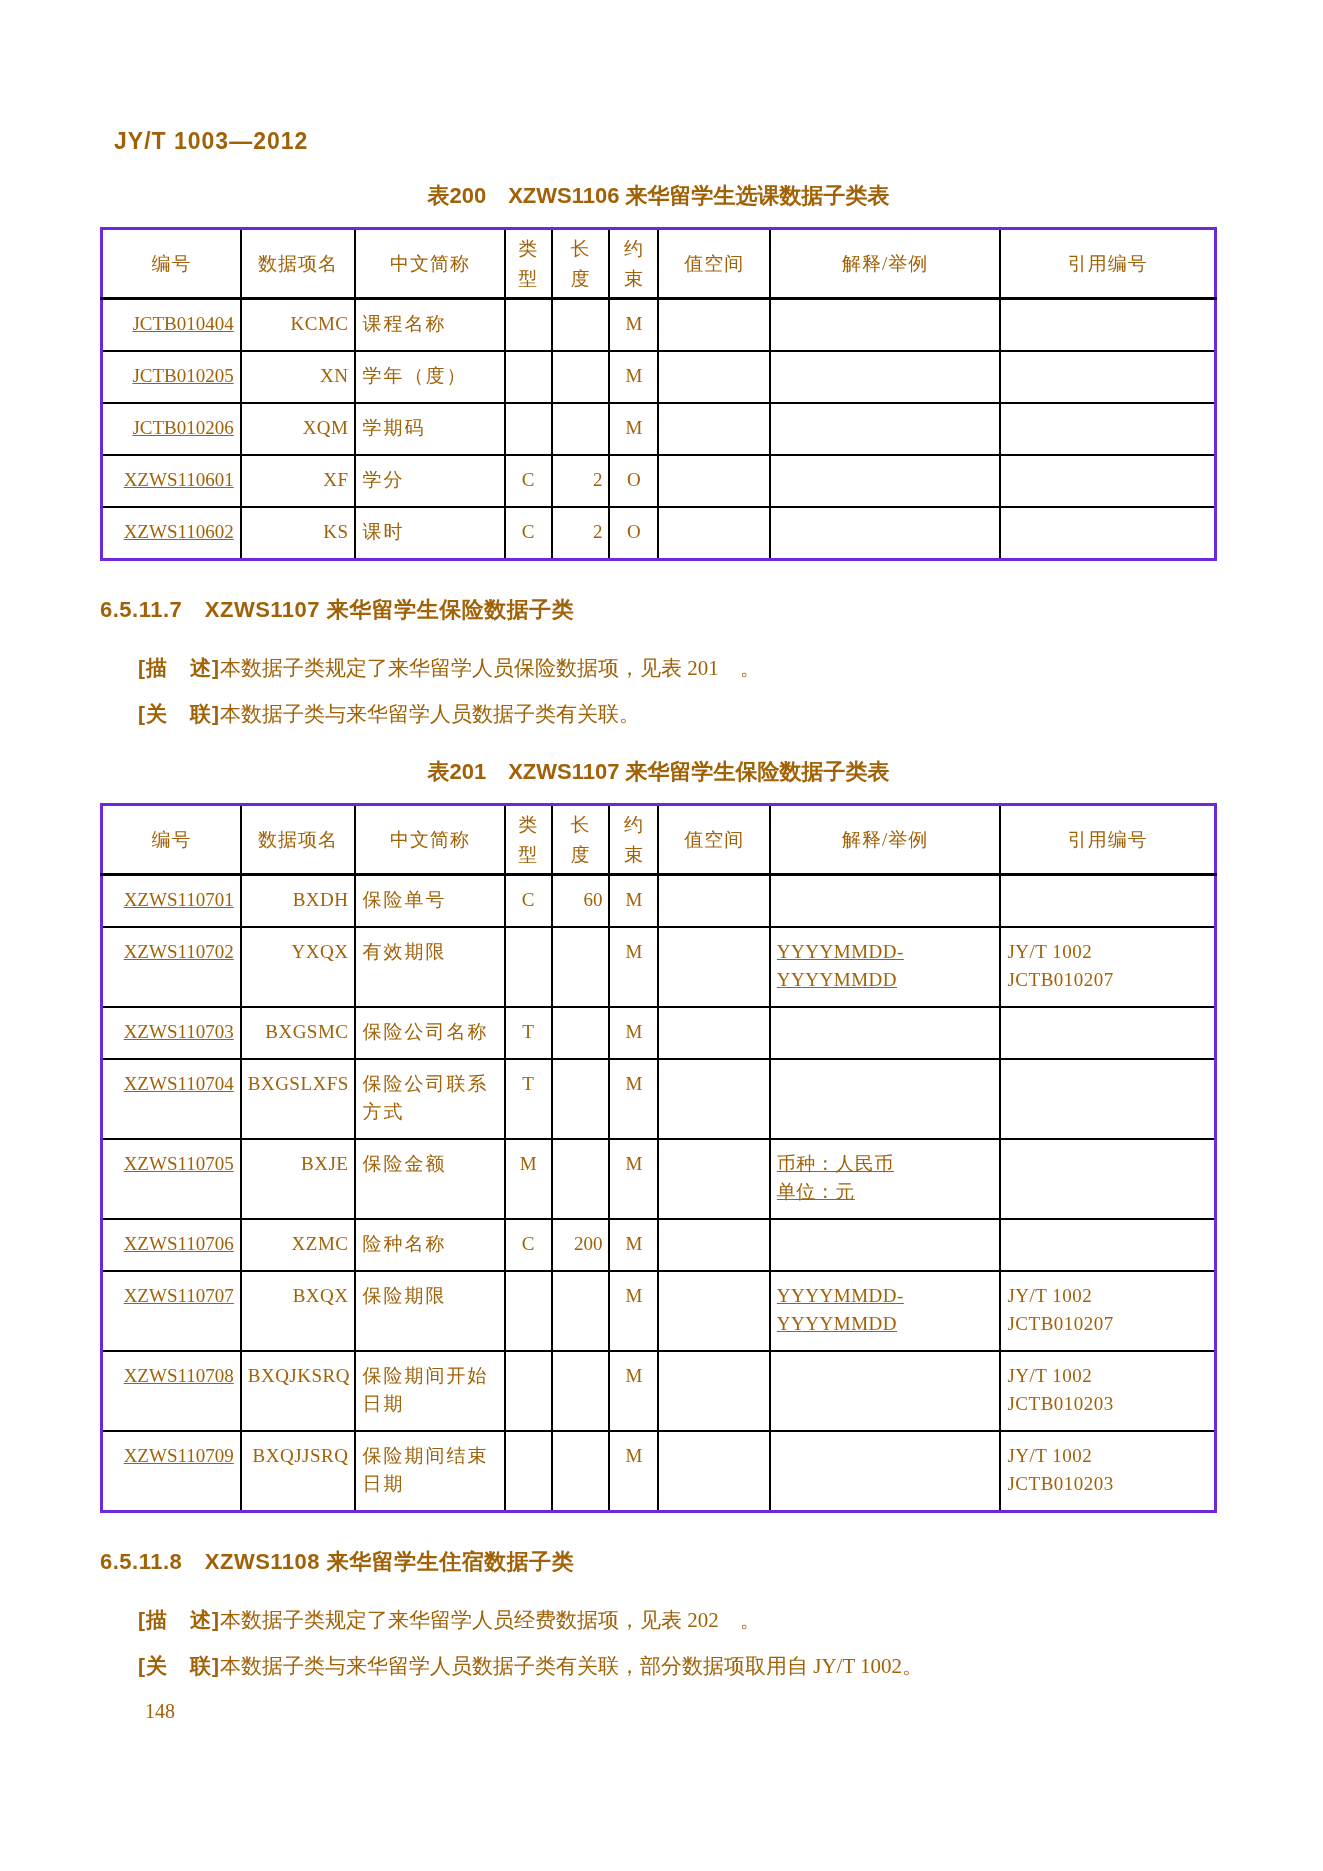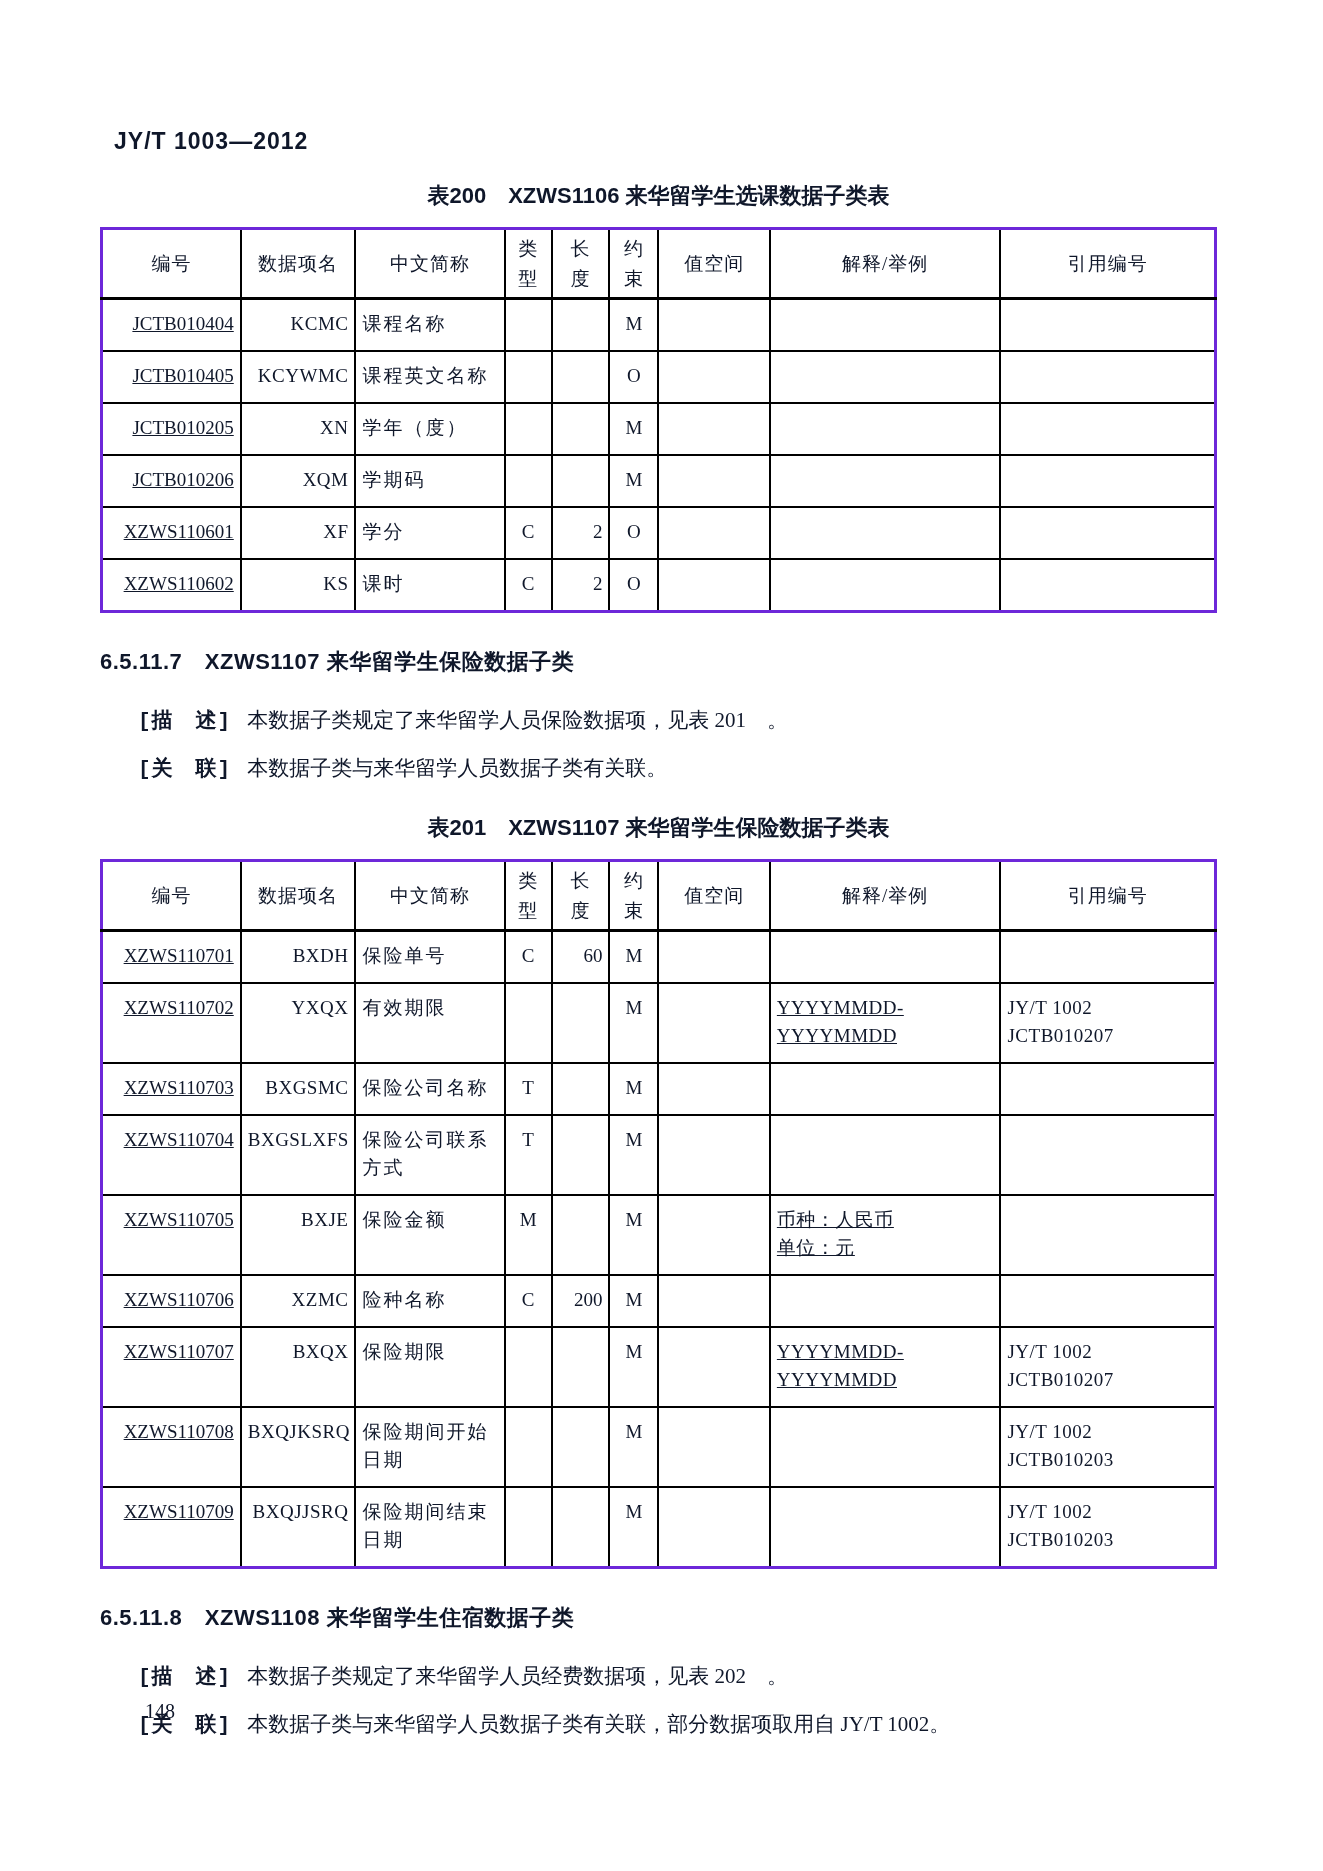--- a/index.html
+++ b/index.html
@@ -2,21 +2,21 @@
 <html><head>
 <meta charset="utf-8">
 <style>
   * { box-sizing: border-box; }
   html, body { margin: 0; padding: 0; background: #ffffff; }
   .page {
     position: relative;
     width: 1323px;
     height: 1871px;
     background: #ffffff;
-    color: #0f172a;
+    color: #a16207;
     font-family: "Liberation Serif", "DejaVu Serif", serif;
     overflow: hidden;
   }
   .content {
     position: absolute;
     left: 100px;
     top: 128px;
     width: 1117px;
   }
   .doc-code {
@@ -81,23 +81,22 @@
     margin: 34px 0 26px 0;
     letter-spacing: 0.5px;
     white-space: pre-line;
   }
   .para {
     font-size: 21px;
     margin: 12px 0 12px 38px;
     line-height: 34px;
   }
   .para .label {
-    font-family: Liberation Mono, monospace;
+    font-family: Liberation Sans, sans-serif;
     font-weight: bold;
-    margin-right: 16px;
     letter-spacing: 1px;
   }
   .page-number {
     position: absolute;
     left: 145px;
     top: 1700px;
     font-size: 20px;
   }
 </style>
 </head>
@@ -144,31 +143,20 @@
             <td class="c1">KCMC</td>
             <td class="c2">课程名称</td>
             <td class="c3"></td>
             <td class="c4"></td>
             <td class="c5">M</td>
             <td class="c6"></td>
             <td class="c7"></td>
             <td class="c8"></td>
           </tr>
           <tr>
-            <td class="c0">JCTB010405</td>
-            <td class="c1">KCYWMC</td>
-            <td class="c2">课程英文名称</td>
-            <td class="c3"></td>
-            <td class="c4"></td>
-            <td class="c5">O</td>
-            <td class="c6"></td>
-            <td class="c7"></td>
-            <td class="c8"></td>
-          </tr>
-          <tr>
             <td class="c0">JCTB010205</td>
             <td class="c1">XN</td>
             <td class="c2">学年（度）</td>
             <td class="c3"></td>
             <td class="c4"></td>
             <td class="c5">M</td>
             <td class="c6"></td>
             <td class="c7"></td>
             <td class="c8"></td>
           </tr>

